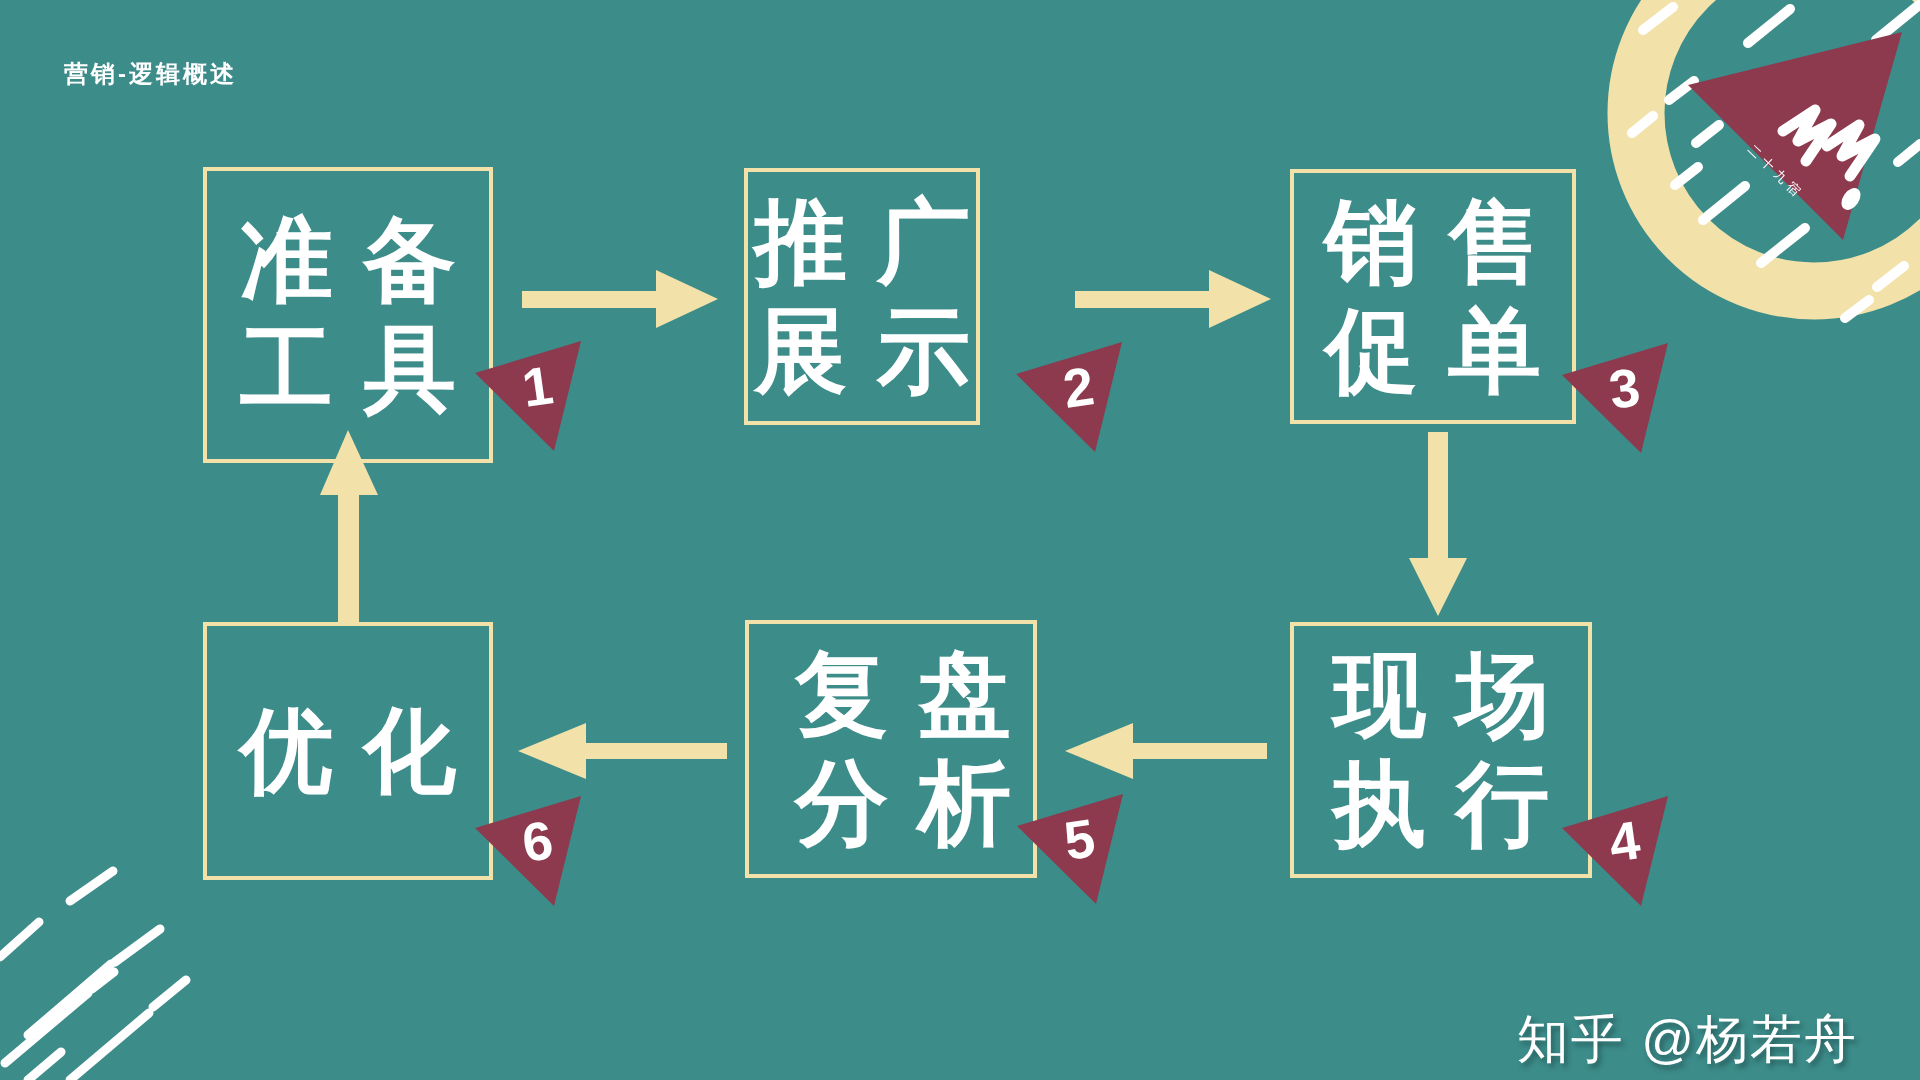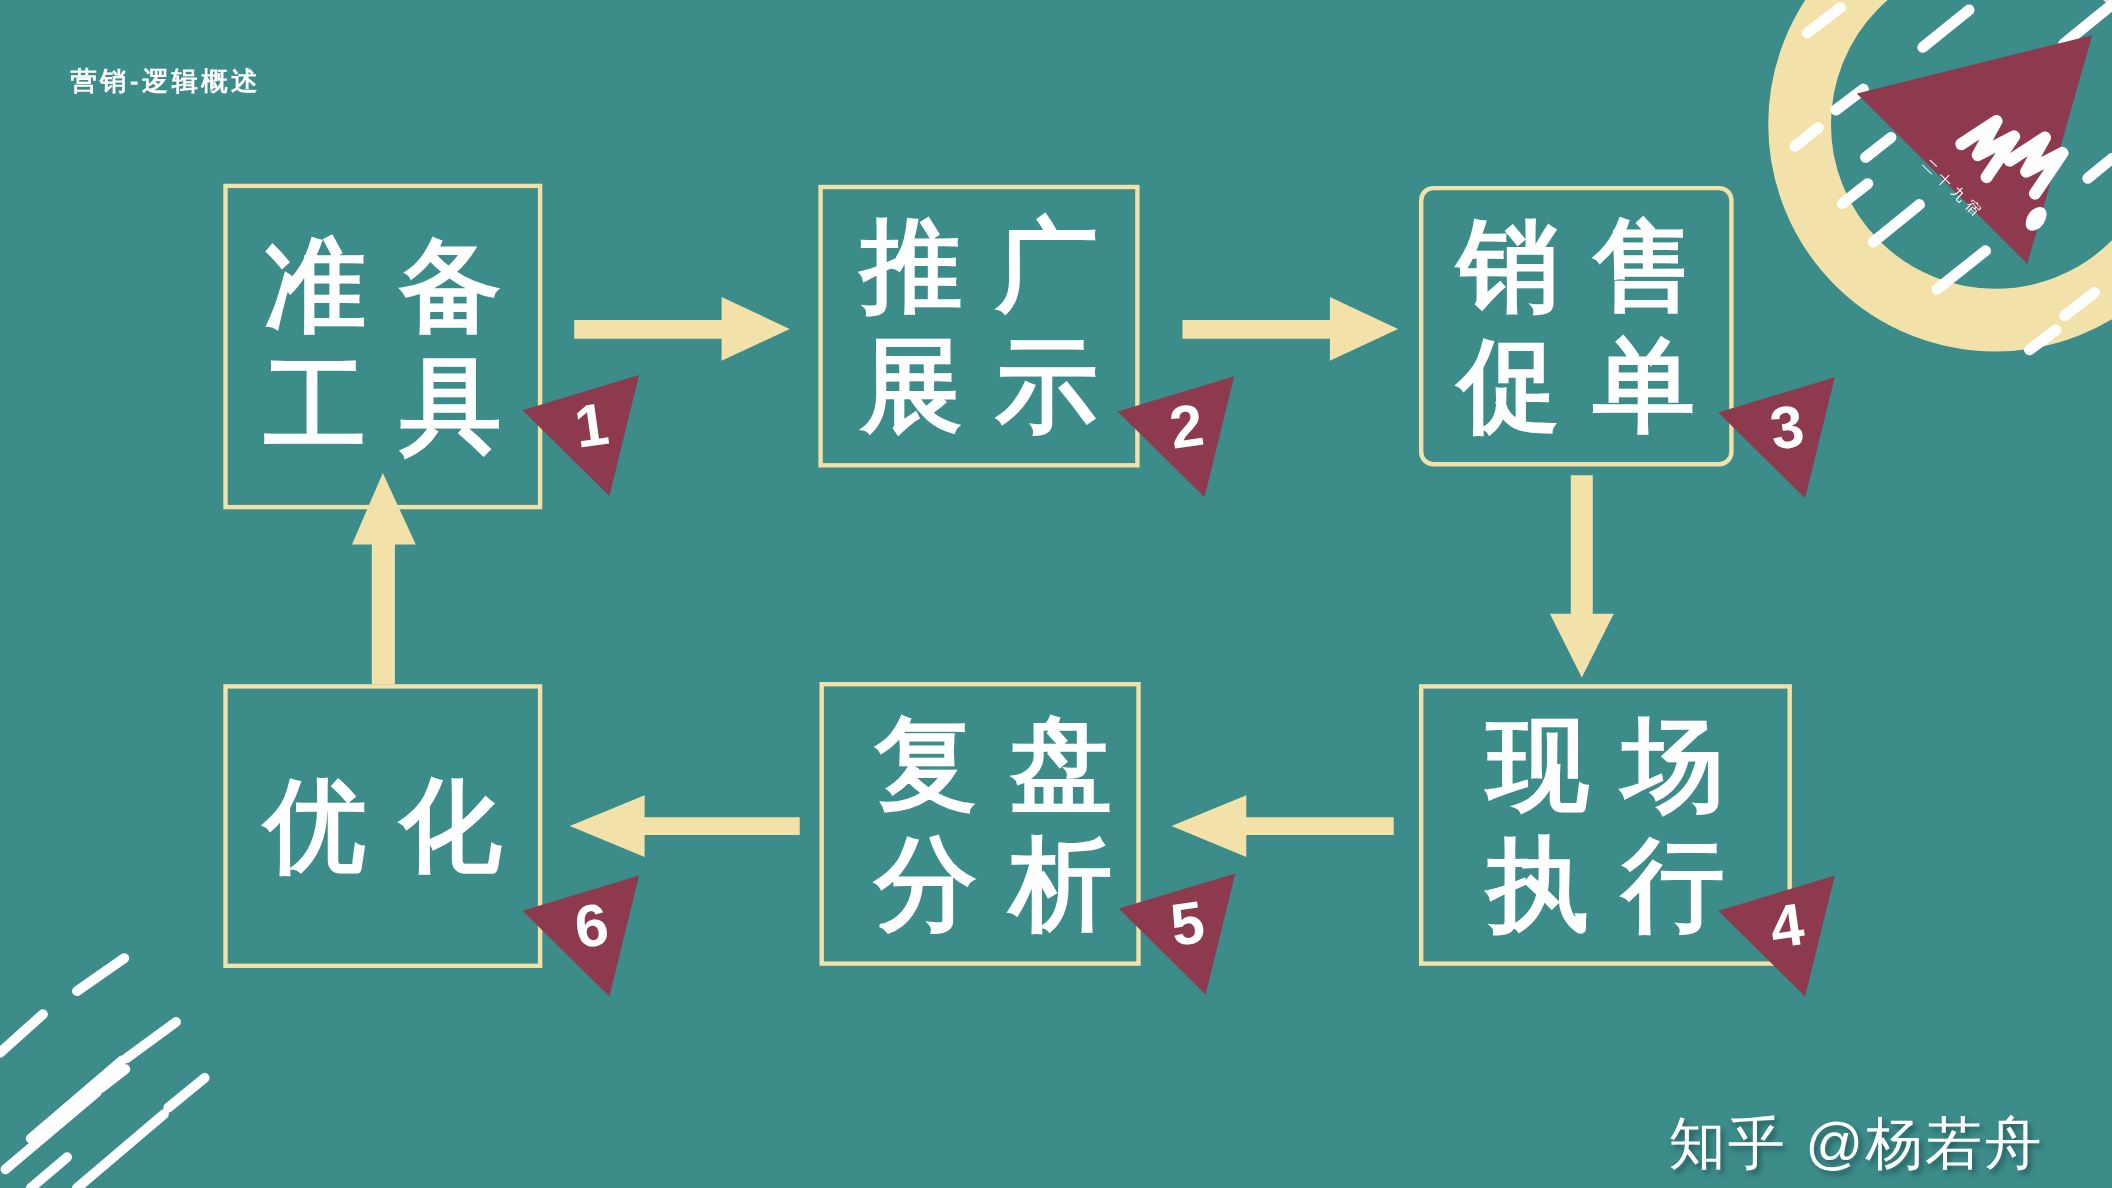--- a/index.html
+++ b/index.html
@@ -106,39 +106,39 @@
 
   <div class="step" style="left:203px;top:167px;width:290px;height:296px;">
     <div class="step-line">准备</div>
     <div class="step-line">工具</div>
     <svg class="num-badge" viewBox="0 0 110 115">
       <polygon points="0,34 106,2 79,112" fill="#8d3a4e"></polygon>
       <text class="num-text" x="63" y="66" transform="rotate(-8 63 50)">1</text>
     </svg>
   </div>
 
-  <div class="step" style="left:744px;top:168px;width:292px;height:257px;">
+  <div class="step" style="left:744px;top:168px;width:236px;height:257px;">
     <div class="step-line">推广</div>
     <div class="step-line">展示</div>
     <svg class="num-badge" viewBox="0 0 110 115">
       <polygon points="0,34 106,2 79,112" fill="#8d3a4e"></polygon>
       <text class="num-text" x="63" y="66" transform="rotate(-8 63 50)">2</text>
     </svg>
   </div>
 
-  <div class="step" style="left:1290px;top:169px;width:286px;height:255px;border-radius:13px;">
+  <div class="step" style="left:1290px;top:169px;width:286px;height:255px;">
     <div class="step-line">销售</div>
     <div class="step-line">促单</div>
     <svg class="num-badge" viewBox="0 0 110 115">
       <polygon points="0,34 106,2 79,112" fill="#8d3a4e"></polygon>
       <text class="num-text" x="63" y="66" transform="rotate(-8 63 50)">3</text>
     </svg>
   </div>
 
-  <div class="step" style="left:1290px;top:622px;width:339px;height:256px;">
+  <div class="step" style="left:1290px;top:622px;width:302px;height:256px;">
     <div class="step-line">现场</div>
     <div class="step-line">执行</div>
     <svg class="num-badge" viewBox="0 0 110 115">
       <polygon points="0,34 106,2 79,112" fill="#8d3a4e"></polygon>
       <text class="num-text" x="63" y="66" transform="rotate(-8 63 50)">4</text>
     </svg>
   </div>
 
   <div class="step" style="left:745px;top:620px;width:292px;height:258px;padding-left:24px;">
     <div class="step-line">复盘</div>

